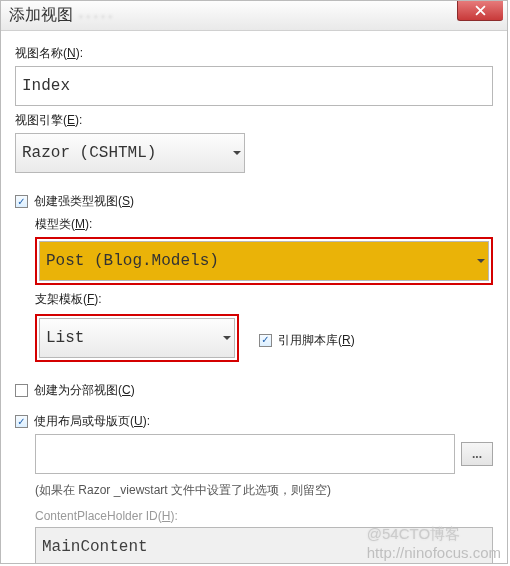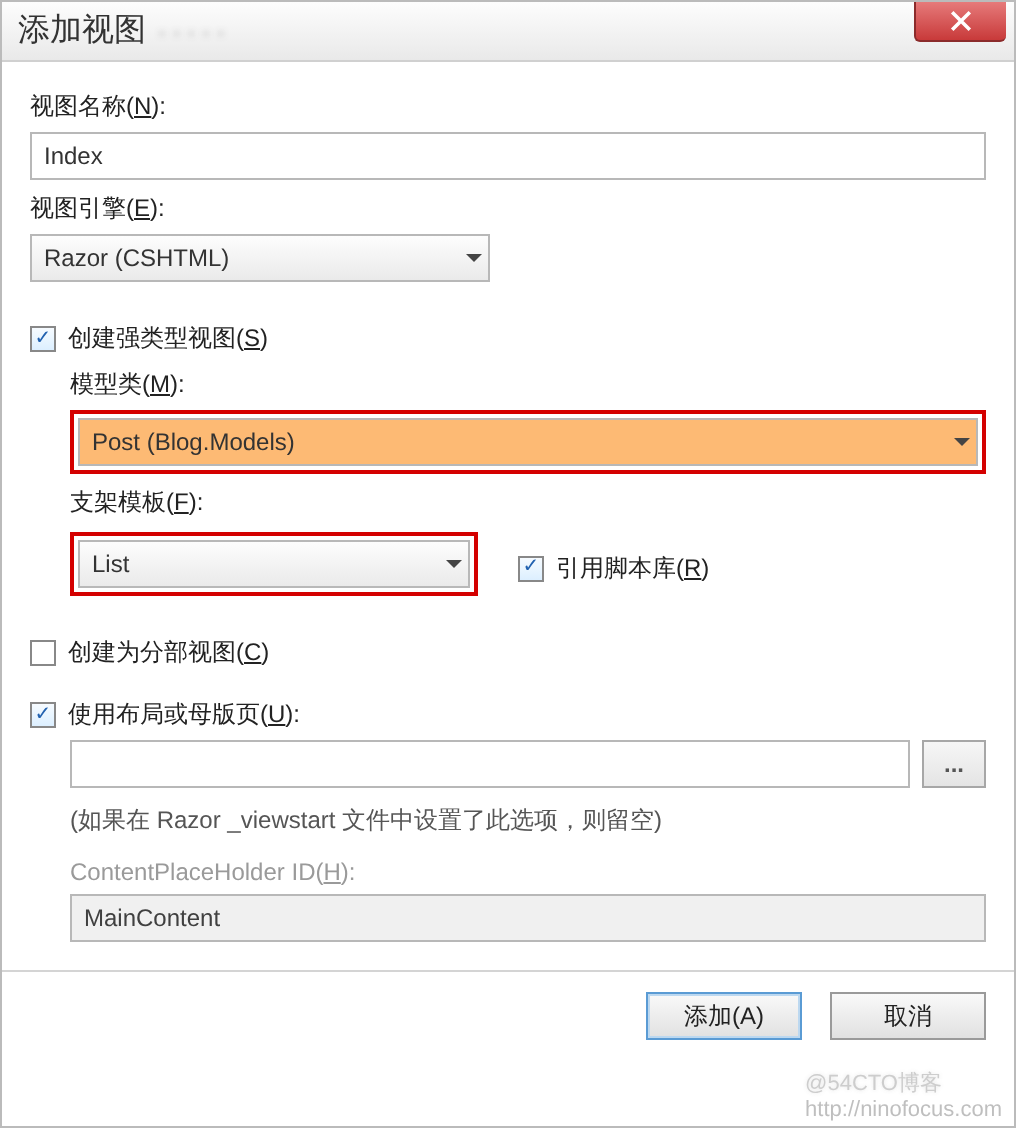--- a/index.html
+++ b/index.html
@@ -60,40 +60,40 @@
     padding: 8px 14px 6px 14px;
   }
 
   .field-label {
     font-size: 12px;
     margin: 6px 0 4px 0;
     color: #222;
   }
   .text-input, .select-box, .wide-input {
     width: 100%;
-    height: 24px;
+    height: 40px;
     border: 1px solid #b8b8b8;
     background: #fff;
-    font-size: 12px;
+    font-size: 16px;
     padding: 0 6px;
-    font-family: Liberation Sans, sans-serif;
+    font-family: Liberation Mono, monospace;
     color: #333;
   }
 
   .select-box {
     display: flex;
     align-items: center;
     justify-content: space-between;
     padding: 0 0 0 6px;
     background: linear-gradient(to bottom, #fdfdfd, #eaeaea);
     cursor: default;
     gap: 32px;
   }
   .select-box.flat {
-    background: #fdba74;
+    background: #eab308;
   }
   .select-box .arrow {
     width: 14px;
     display: flex; align-items: center; justify-content: center;
   }
   .select-narrow { width: 230px; }
 
   .checkbox-row {
     display: flex;
     align-items: center;
@@ -188,21 +188,21 @@
   }
   .dlg-btn.primary {
     border: 1px solid #5a9bd4;
     box-shadow: 0 0 0 1px #bcd8f0 inset;
   }
 
   .watermark {
     position: absolute;
     right: 6px;
     bottom: 2px;
-    font-size: 11px;
+    font-size: 15px;
     color: #bfbfbf;
     font-family: Arial, sans-serif;
   }
   .wm-logo {
     color: #c8c8c8;
     opacity: .9;
     text-shadow: 0 0 2px rgba(180,180,180,.4);
   }
   u { text-decoration: underline; }
 </style>

